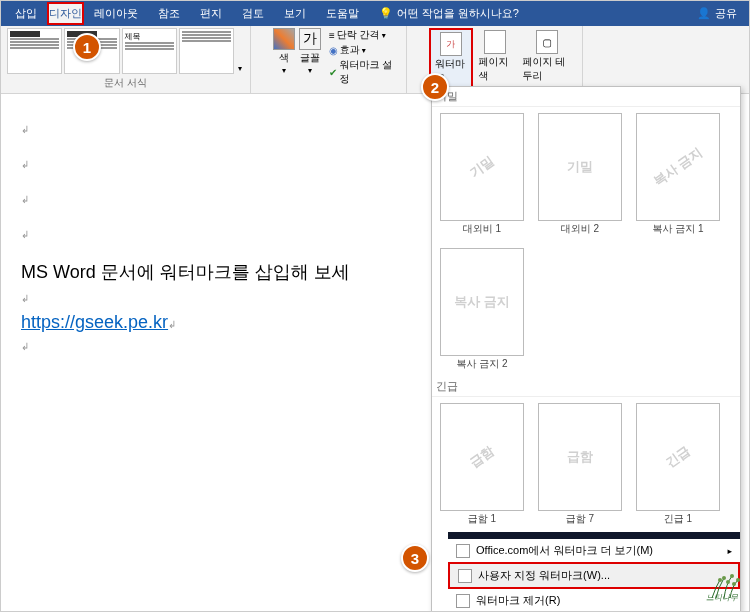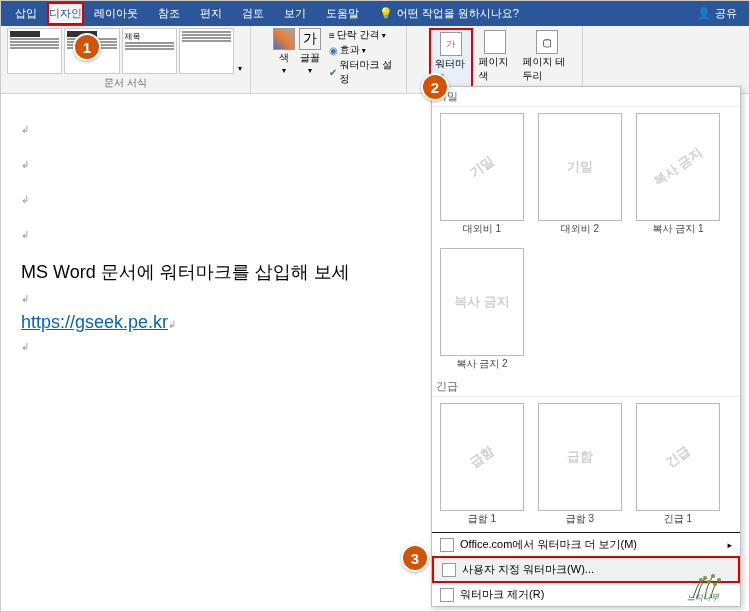--- a/index.html
+++ b/index.html
@@ -45,36 +45,36 @@
 
 .gallery { position: absolute; top: 85px; right: 8px; width: 310px; background: #fff; border: 1px solid #c0c0c0; box-shadow: 2px 2px 6px rgba(0,0,0,0.2); }
 .gallery-header { font-size: 11px; color: #666; padding: 2px 4px; border-bottom: 1px solid #eee; }
 .gallery-grid { display: flex; flex-wrap: wrap; gap: 6px; padding: 6px 4px; }
 .wm-thumb { width: 92px; text-align: center; }
 .wm-page { width: 84px; height: 108px; border: 1px solid #bbb; background: #fff; position: relative; overflow: hidden; margin: 0 auto; }
 .wm-text { position: absolute; top: 50%; left: 50%; transform: translate(-50%, -50%) rotate(-35deg); color: #d0d0d0; font-size: 13px; font-weight: bold; white-space: nowrap; }
 .wm-text.horiz { transform: translate(-50%, -50%); }
 .wm-label { font-size: 10px; color: #444; margin-top: 1px; }
 
-.gallery-menu { border-top: 1px solid #0f172a; }
+.gallery-menu { border-top: 7px solid #0f172a; margin-left: 16px; }
 .gallery-menu-item { padding: 4px 8px; font-size: 11px; display: flex; align-items: center; gap: 6px; }
 .gallery-menu-item.highlighted { border: 2px solid #d00; background: #f0f0f0; }
 .menu-icon { width: 14px; height: 14px; border: 1px solid #999; background: #fff; display: inline-block; }
 
 
 .badge { position: absolute; width: 28px; height: 28px; border-radius: 50%; background: #d35400; border: 2px solid #fff; color: #fff; font-weight: bold; font-size: 15px; display: flex; align-items: center; justify-content: center; z-index: 100; box-shadow: 0 1px 3px rgba(0,0,0,0.3); }
 .badge1 { top: 32px; left: 72px; }
 .badge2 { top: 72px; left: 420px; }
 .badge3 { top: 543px; left: 400px; }
 
 .chev { font-size: 8px; }
 .arrow-r { margin-left: auto; font-size: 9px; }
 
 
-.logo { position: absolute; bottom: 4px; right: 20px; font-size: 20px; color: #2a6b2a; }
+.logo { position: absolute; bottom: 4px; right: 1px; font-size: 20px; color: #2a6b2a; }
 </style>
 </head>
 <body>
 
 <div class="ribbon-tabs">
   <div class="tab">삽입</div>
   <div class="tab active highlighted">디자인</div>
   <div class="tab">레이아웃</div>
   <div class="tab">참조</div>
   <div class="tab">편지</div>
@@ -226,21 +226,21 @@
     <div class="wm-thumb">
       <div class="wm-page">
           <div class="wm-text">급함</div>
         </div>
       <div class="wm-label">급함 1</div>
     </div>
     <div class="wm-thumb">
       <div class="wm-page">
           <div class="wm-text horiz">급함</div>
         </div>
-      <div class="wm-label">급함 3</div>
+      <div class="wm-label">급함 7</div>
     </div>
     <div class="wm-thumb">
       <div class="wm-page">
           <div class="wm-text">긴급</div>
         </div>
       <div class="wm-label">긴급 1</div>
     </div>
   </div>
 
   <div class="gallery-menu">

